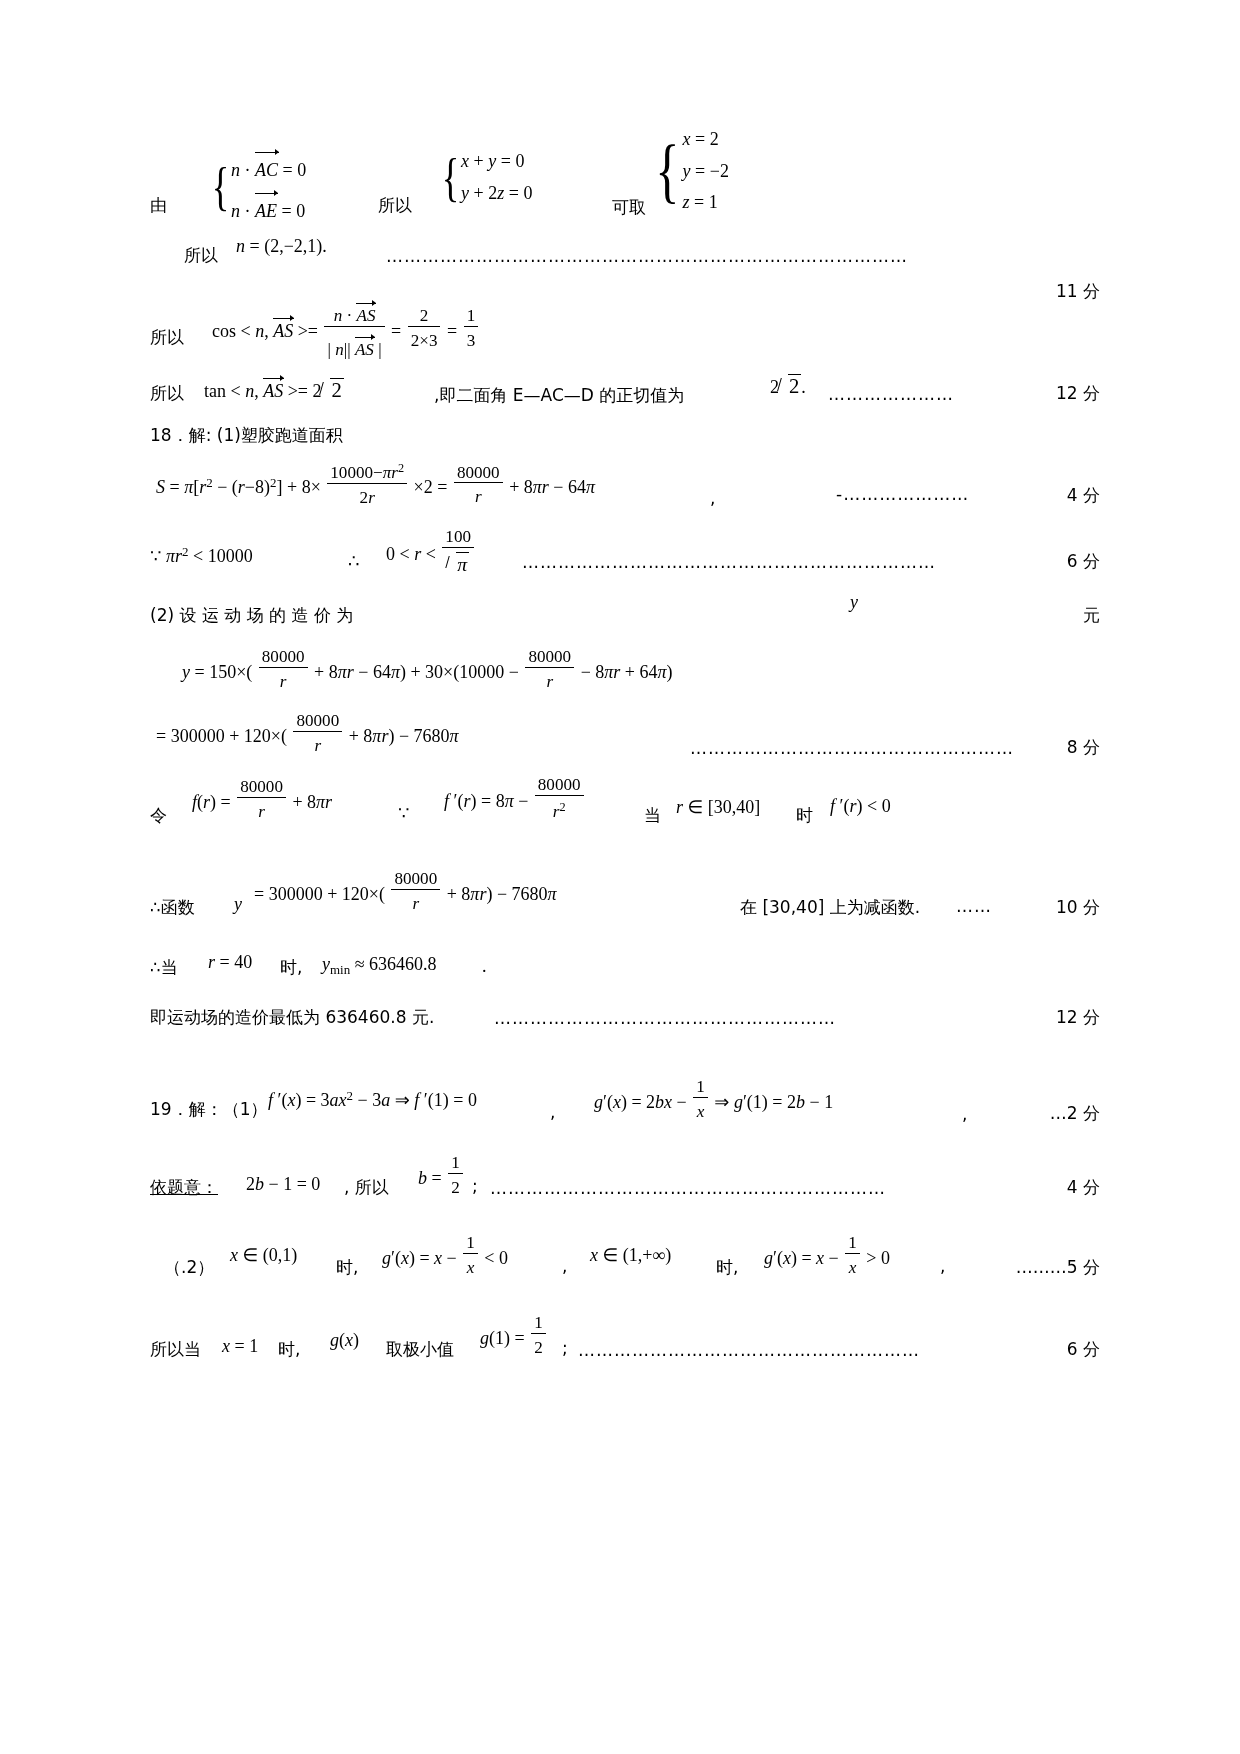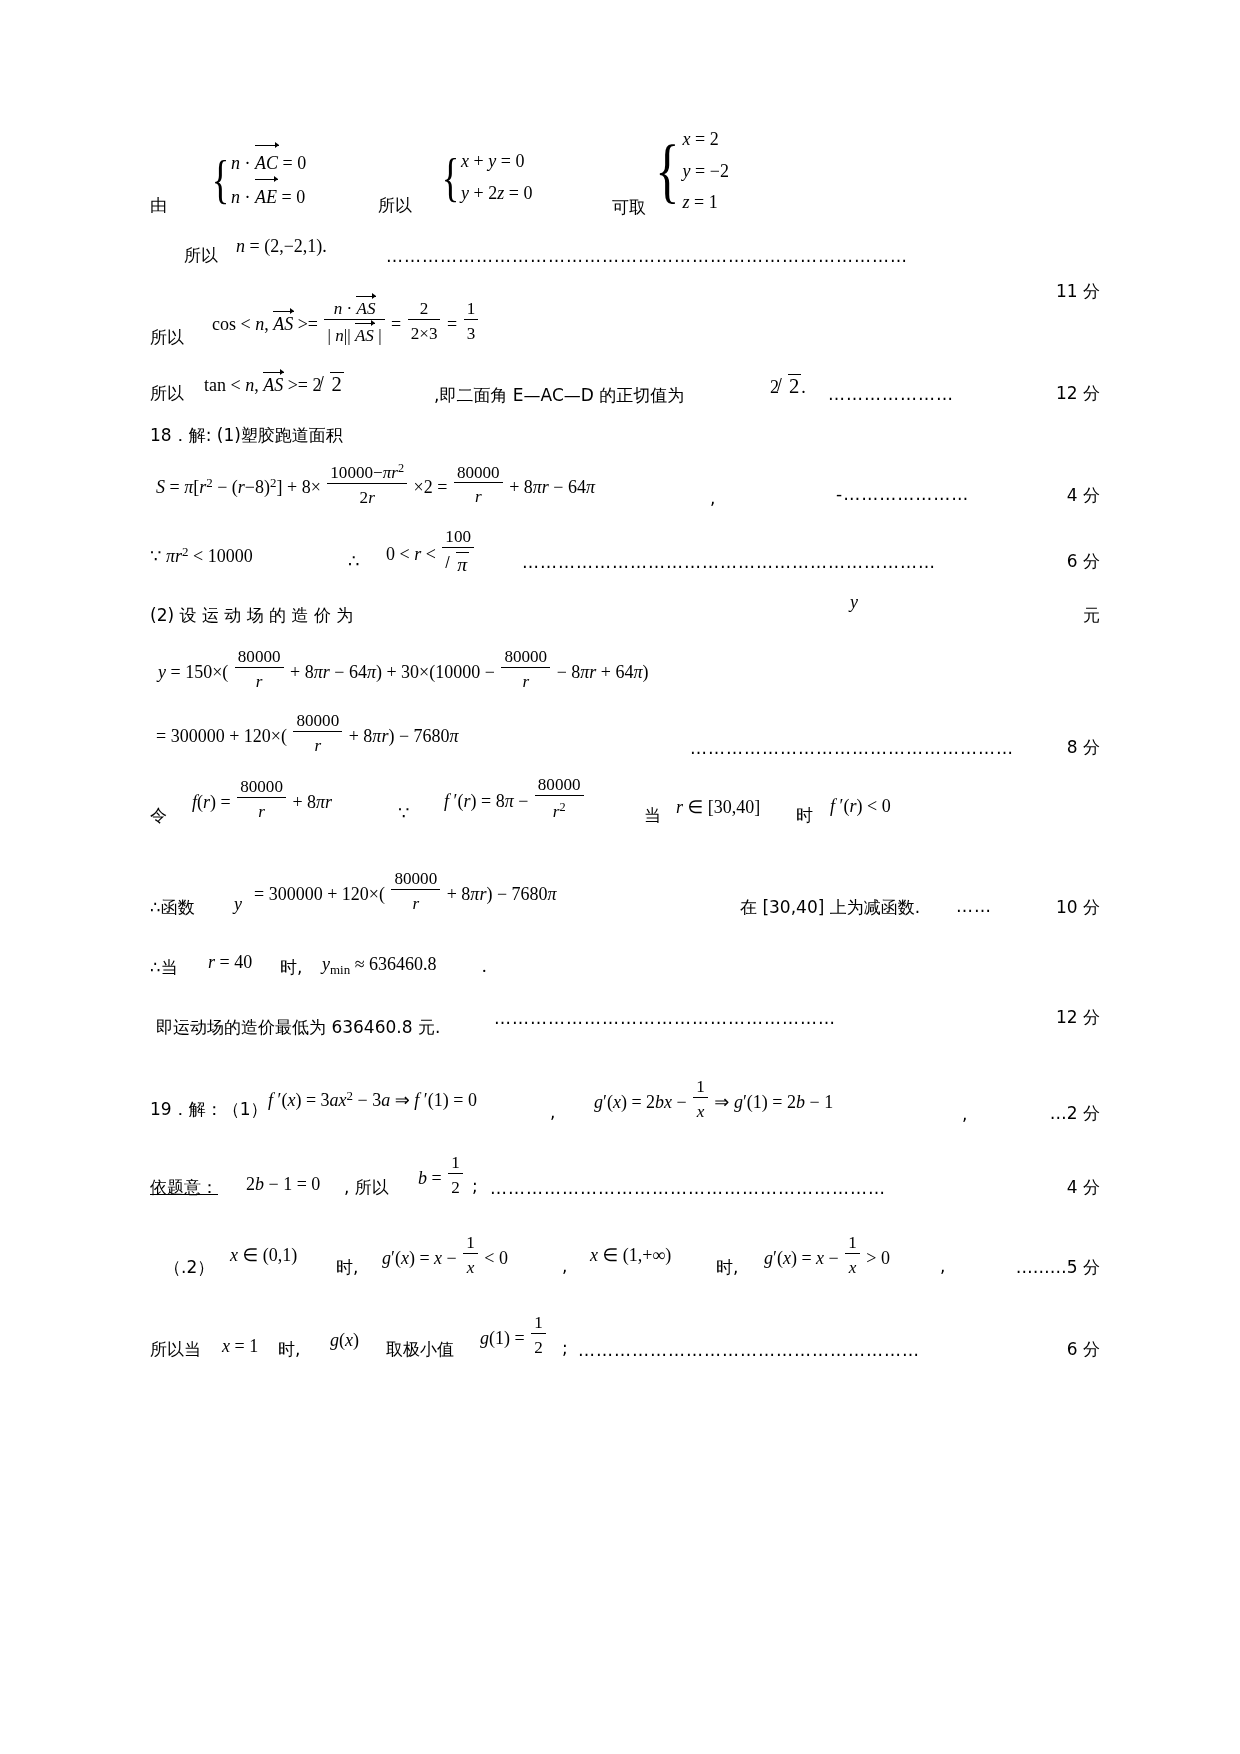--- a/index.html
+++ b/index.html
@@ -24,21 +24,21 @@
     top: 120px;
     width: 950px;
   }
   
   .mi { font-family: "Liberation Serif", serif; font-style: italic; }
   .mn, .mo { font-family: "Liberation Serif", serif; font-style: normal; }
   .dots { letter-spacing: 1px; }
   .score { white-space: nowrap; }
 
   
-  .vec { position: relative; display: inline-block; padding-top: 2px; }
+  .vec { position: relative; display: inline-block; padding-top: 2px; margin-top: 7px; }
   .vec > .vecbody { font-style: italic; }
   .vec::after {
     content: "";
     position: absolute;
     left: 0; right: -1px; top: -1px;
     height: 0;
     border-top: 1.3px solid #000;
   }
   .vec::before {
     content: "";
@@ -241,21 +241,21 @@
       <span class="cnt score" style="position:absolute; right:0px; top:28px;">6 分</span>
     </div>
 
     <div class="blockrow" style="height:52px;">
       <span class="cnt" style="position:absolute; left:0px; top:16px; letter-spacing:0px;">(2)   设   运   动   场   的   造   价   为</span>
       <span class="norm mi" style="position:absolute; left:700px; top:4px;">y</span>
       <span class="cnt" style="position:absolute; right:0px; top:16px;">元</span>
     </div>
 
     <div class="blockrow" style="height:64px;">
-      <span class="norm" style="position:absolute; left:8px; top:10px;">
+      <span class="norm" style="position:absolute; left:32px; top:10px;">
         <span class="mi">y</span><span class="mo"> = </span><span class="mn">150</span><span class="mo">×(</span>
         <span class="frac"><span class="num"><span class="mn">80000</span></span><span class="den"><span class="mi">r</span></span></span>
         <span class="mo"> + </span><span class="mn">8</span><span class="mi">π</span><span class="mi">r</span><span class="mo"> − </span><span class="mn">64</span><span class="mi">π</span><span class="mo">) + </span>
         <span class="mn">30</span><span class="mo">×(</span><span class="mn">10000</span><span class="mo"> − </span>
         <span class="frac"><span class="num"><span class="mn">80000</span></span><span class="den"><span class="mi">r</span></span></span>
         <span class="mo"> − </span><span class="mn">8</span><span class="mi">π</span><span class="mi">r</span><span class="mo"> + </span><span class="mn">64</span><span class="mi">π</span><span class="mo">)</span>
       </span>
     </div>
 
     <div class="blockrow" style="height:66px;">
@@ -309,21 +309,21 @@
         <span class="mi">r</span><span class="mo"> = </span><span class="mn">40</span>
       </span>
       <span class="cnt" style="position:absolute; left:130px; top:20px;">时,</span>
       <span class="norm" style="position:absolute; left:172px; top:18px;">
         <span class="mi">y</span><span class="sub">min</span><span class="mo"> ≈ </span><span class="mn">636460.8</span>
       </span>
       <span class="norm" style="position:absolute; left:332px; top:20px;">.</span>
     </div>
 
     <div class="blockrow" style="height:52px;">
-      <span class="cnt" style="position:absolute; left:0px; top:20px;margin-left:6px;">即运动场的造价最低为 636460.8 元.</span>
+      <span class="cnt" style="position:absolute; left:0px; top:10px;">即运动场的造价最低为 636460.8 元.</span>
       <span class="cnt dots" style="position:absolute; left:344px; top:12px;">…………………………………………………</span>
       <span class="cnt score" style="position:absolute; right:0px; top:10px;">12 分</span>
     </div>
 
     <div class="blockrow" style="height:76px; margin-top:22px;">
       <span class="cnt" style="position:absolute; left:0px; top:28px;">19．解：（1）</span>
       <span class="norm" style="position:absolute; left:118px; top:18px;">
         <span class="mi">f</span><span class="mo"> ′(</span><span class="mi">x</span><span class="mo">) = </span><span class="mn">3</span><span class="mi">ax</span><span class="sup">2</span>
         <span class="mo"> − </span><span class="mn">3</span><span class="mi">a</span><span class="mo"> ⇒ </span>
         <span class="mi">f</span><span class="mo"> ′(</span><span class="mn">1</span><span class="mo">) = </span><span class="mn">0</span>

